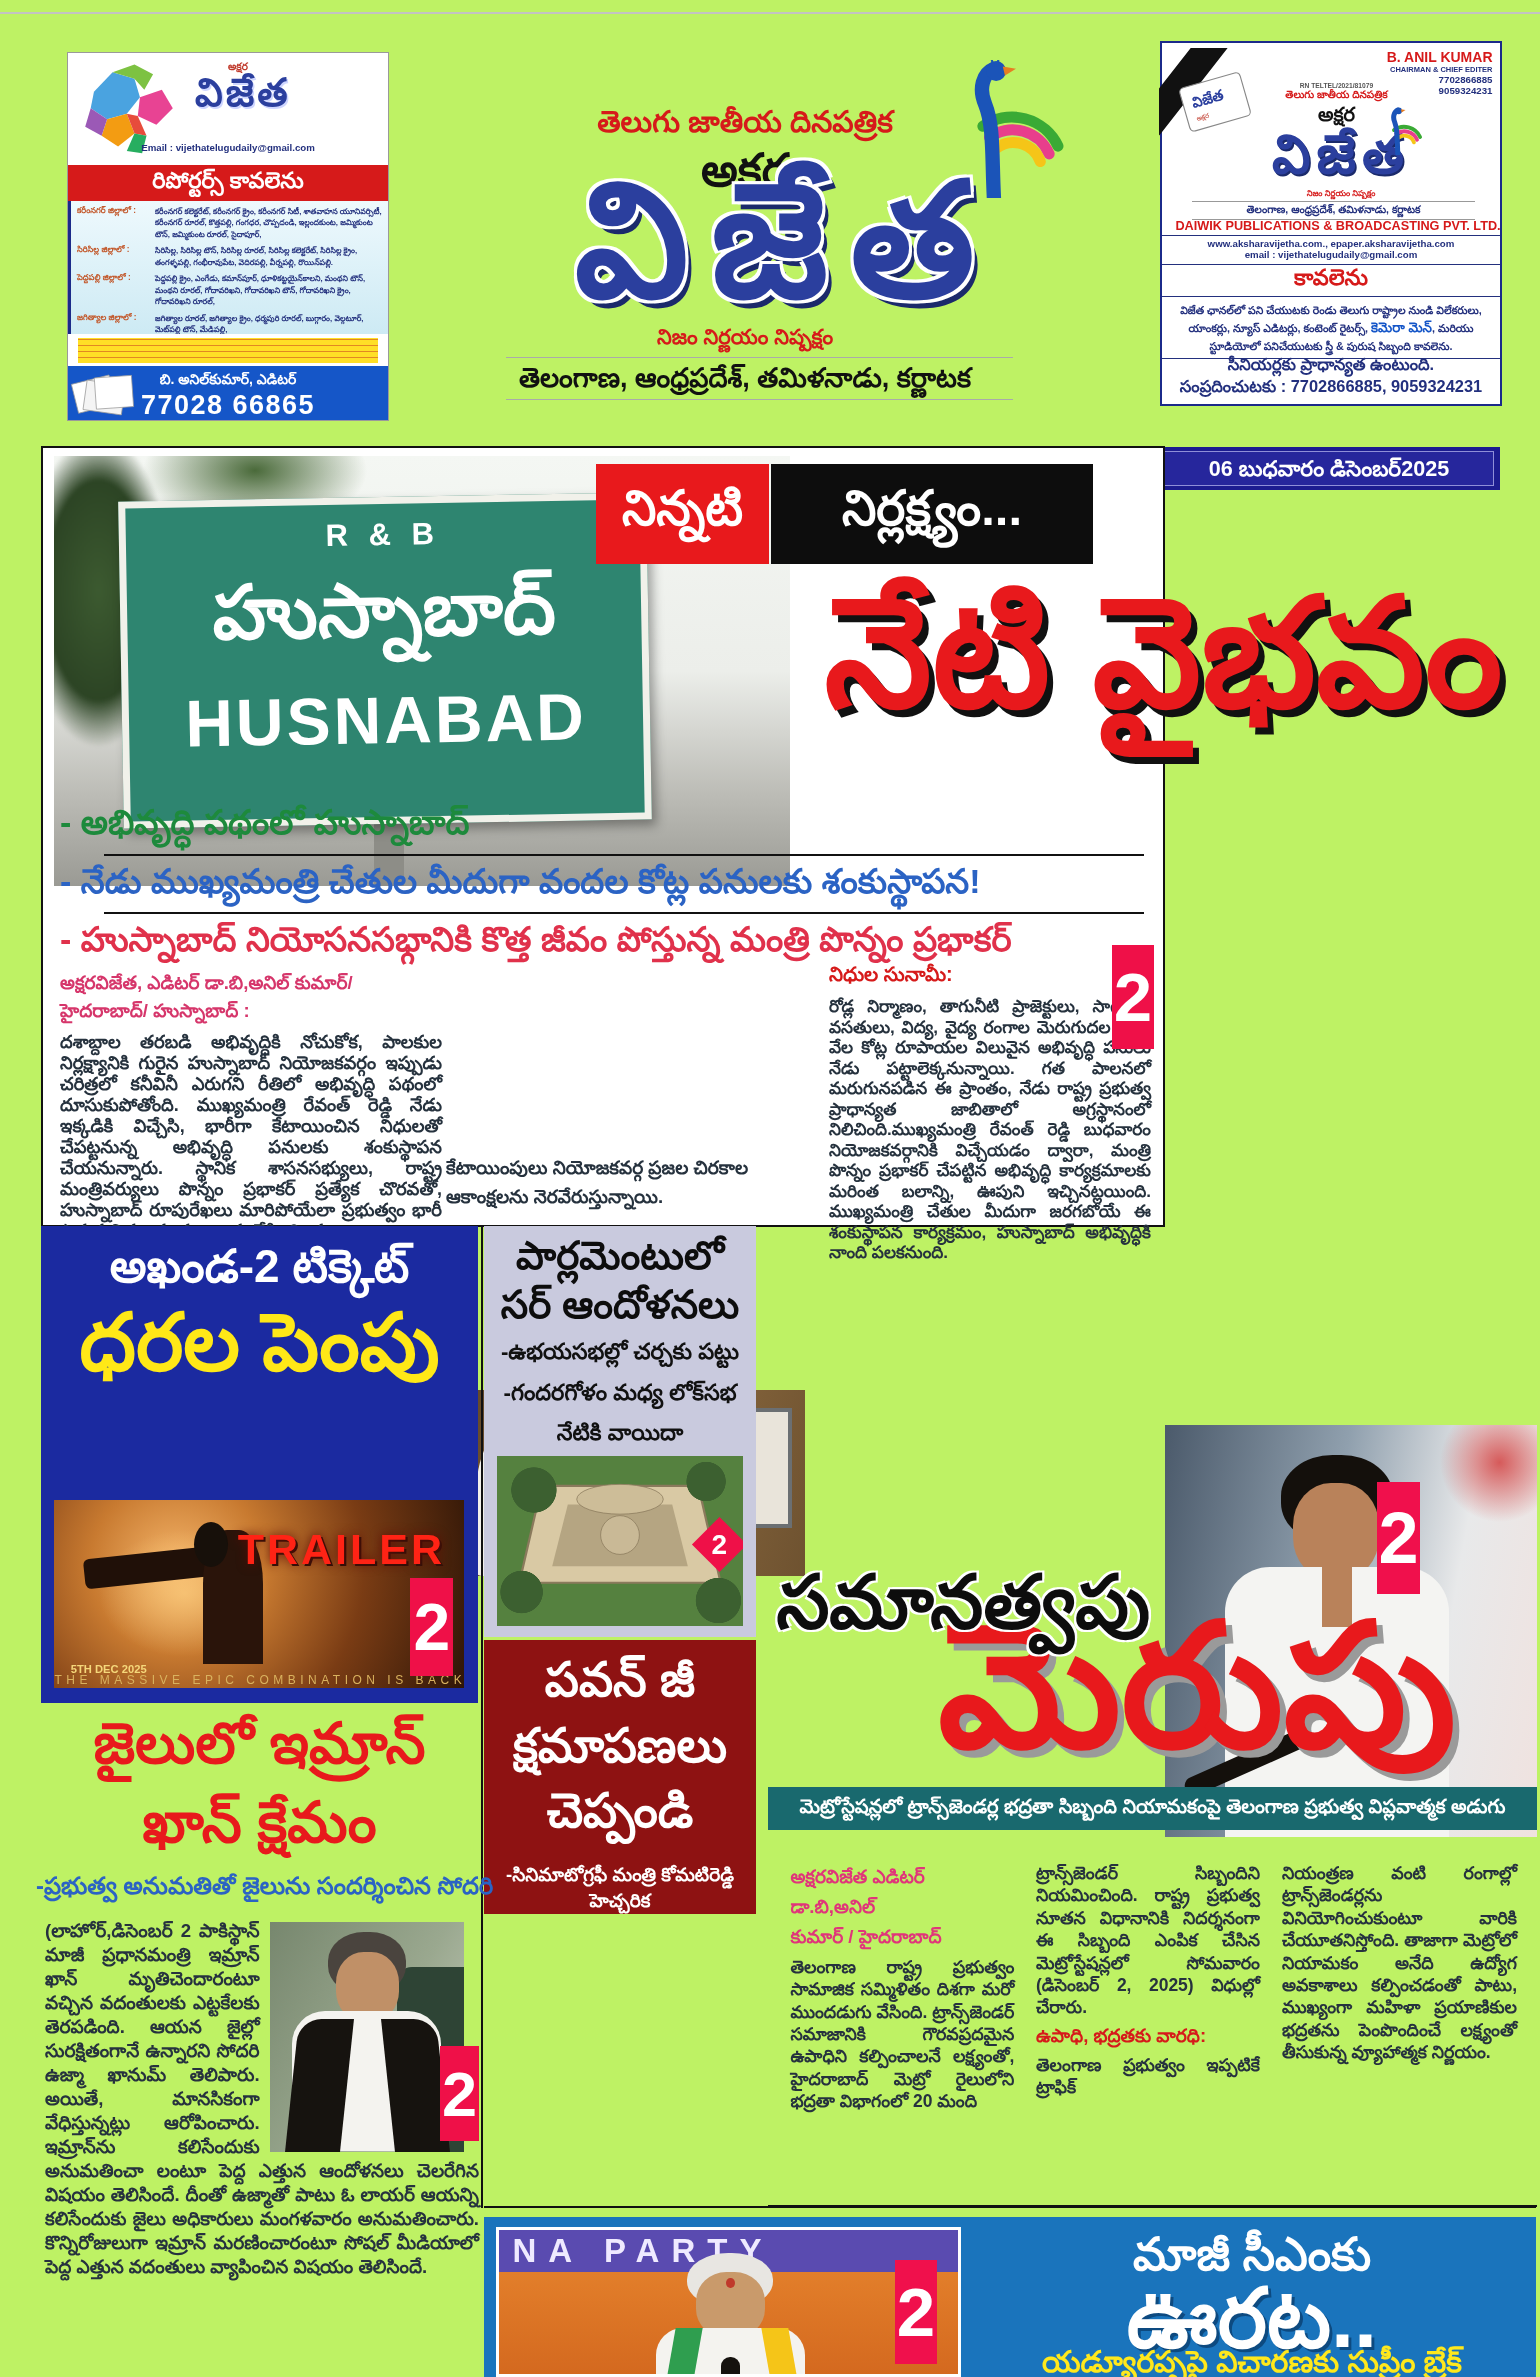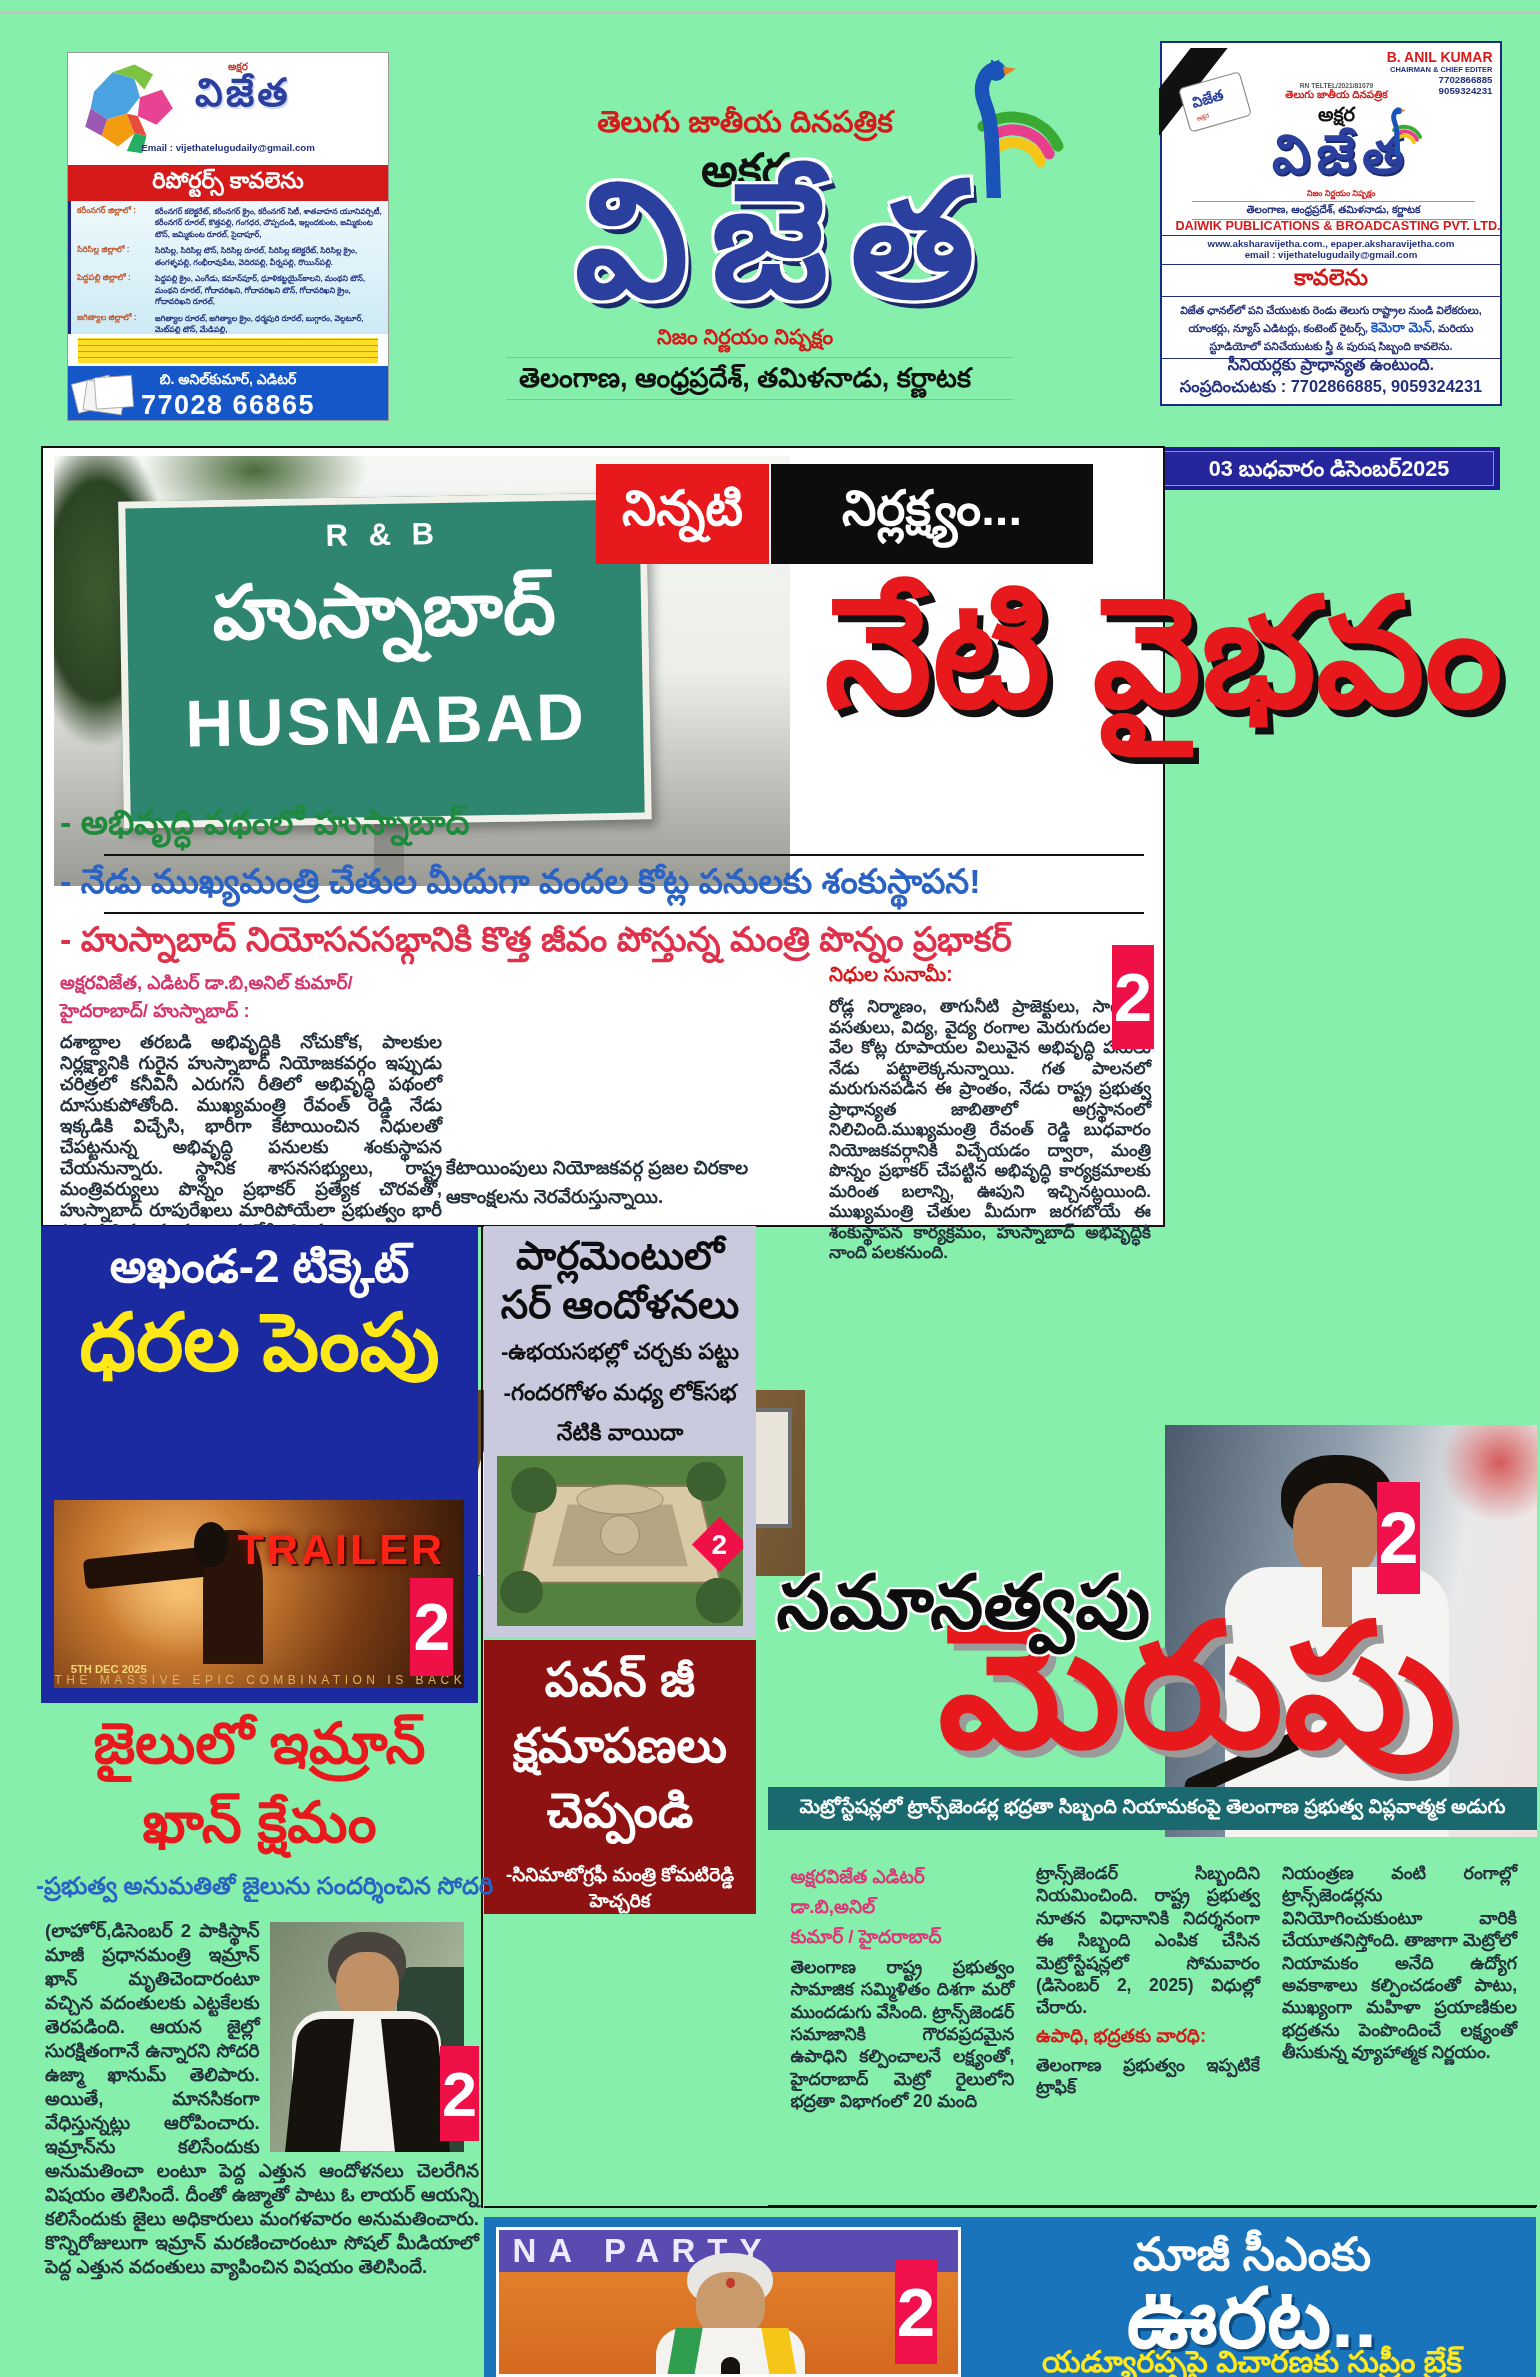--- a/index.html
+++ b/index.html
@@ -1,16 +1,16 @@
 <!DOCTYPE html>
 <html style="font-size:12px"><head>
 <meta charset="utf-8">
 <style>
   html,body{margin:0;padding:0;background:#e9e9e9;}
-  .page{position:relative;width:1541px;height:2377px;background:#86efac;overflow:hidden;
+  .page{position:relative;width:1541px;height:2377px;background:#bef264;overflow:hidden;
         font-family:"Liberation Sans","DejaVu Sans",sans-serif;color:#111;}
   .abs{position:absolute;}
   .ctr{text-align:center;}
   .nw{white-space:nowrap;}
   .badge2{position:absolute;background:#ef1048;color:#fff;font-weight:bold;
           display:flex;align-items:center;justify-content:center;z-index:6;}
   .rule{position:absolute;background:#111;}
   
   .lad{border:1.5px solid #9a9a9a;background:#fff;overflow:hidden;}
   .lad-banner{background:#d61a1a;color:#fff;display:flex;align-items:center;justify-content:center;}
@@ -152,21 +152,21 @@
   </div>
 
   <div class="abs ibar" style="left:41px;top:419px;width:1459px;height:43px;font-size:21.6px;padding-left:89px;box-sizing:border-box;margin-top:28px;">
     <span>ఆంధ్రప్రదేశ్</span>
     <span>సంపుటి:05</span>
     <span style="margin-right:7.5px;">సంచిక :</span>
     <span style="background:#3b63d6;padding:0 6px;">60</span>
     <span>ఎడిటర్ : బి. అనిల్ కుమార్</span>
     <span>పేజీలు : 10,</span>
     <span>వెల. 6రూ/</span>
-    <span class="ctr" style="position:absolute;right:6px;top:3.7px;width:328px;height:33px;line-height:33px;background:#26269c;border:0.7px solid #8f8fd8;margin:0;">03 బుధవారం డిసెంబర్2025</span>
+    <span class="ctr" style="position:absolute;right:6px;top:3.7px;width:328px;height:33px;line-height:33px;background:#26269c;border:0.7px solid #8f8fd8;margin:0;">06 బుధవారం డిసెంబర్2025</span>
   </div>
 
   <div class="abs mainbox" style="left:41px;top:446px;width:1120px;height:777px;"></div>
 
   <div class="abs photo" style="left:54px;top:456px;width:736px;height:430px;background:linear-gradient(180deg,#f4f7f3 0%,#eceeea 50%,#bdbdb7 78%,#9a9a94 100%);">
     <div style="position:absolute;left:-30px;top:-22.4px;width:149px;height:313px;background:radial-gradient(closest-side,#3c5a30,#2c4424 70%,transparent);filter:blur(1.5px);"></div>
     <div style="position:absolute;left:89px;top:-45px;width:224px;height:119px;background:radial-gradient(closest-side,#4a6a3a,transparent);"></div>
     <div style="position:absolute;left:320px;top:365px;width:30px;height:67px;background:#8d8d87;"></div>
     <div class="sign" style="position:absolute;left:67px;top:41px;width:514px;height:313px;">
       <div style="font-size:31px;font-weight:bold;letter-spacing:6px;margin-top:13.4px;">R &amp; B</div>

